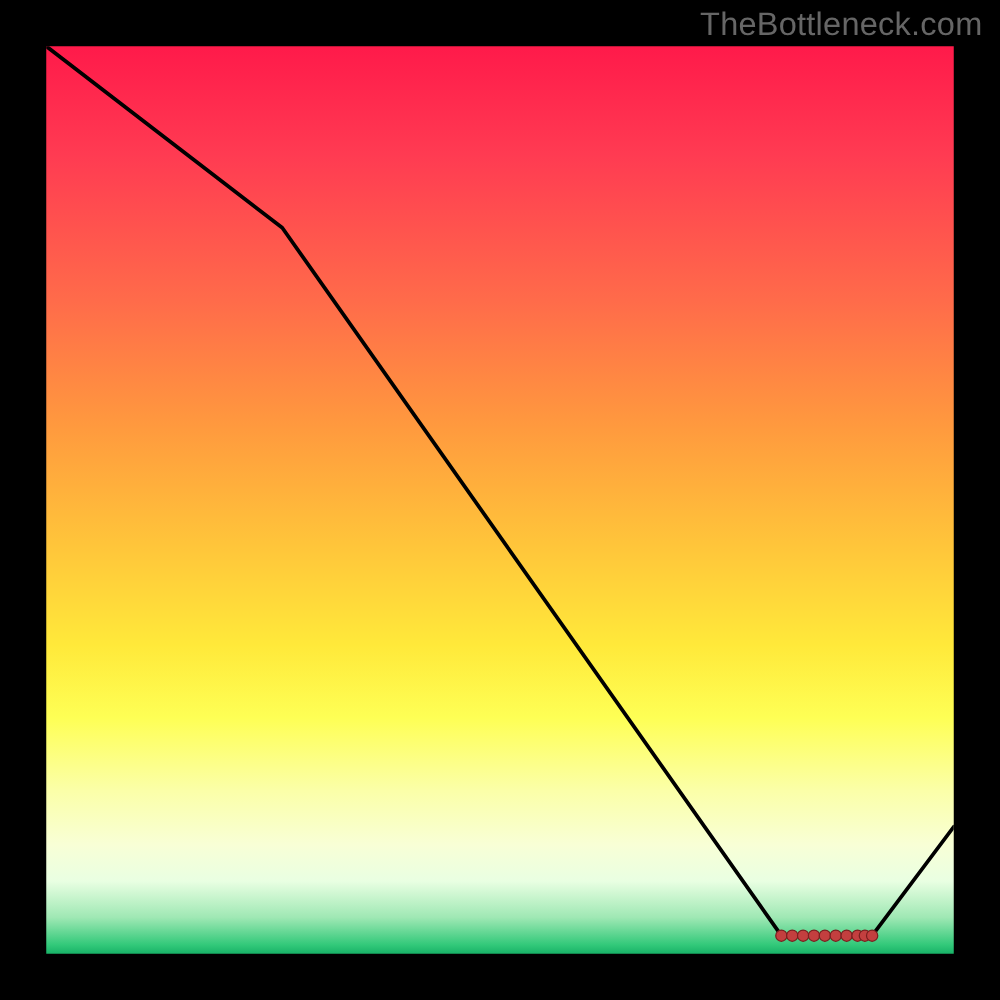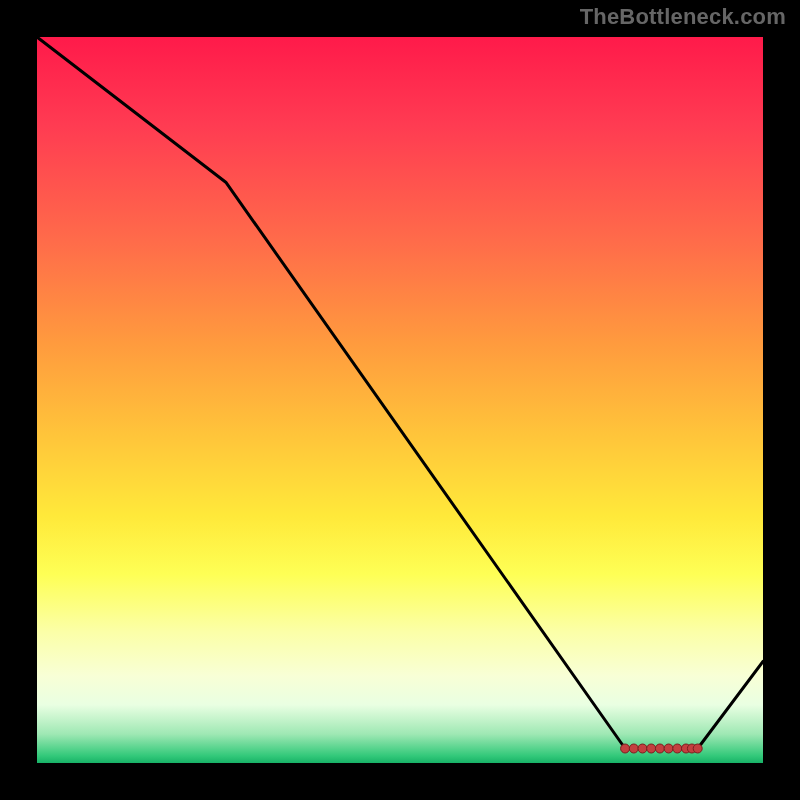--- a/index.html
+++ b/index.html
@@ -15,22 +15,22 @@
     position: relative;
     width: 800px;
     height: 800px;
     background: #000;
   }
   .watermark {
     position: absolute;
     top: 4px;
     right: 14px;
     color: #666;
-    font-size: 22px;
-    font-weight: 700;
+    font-size: 26px;
+    font-weight: 400;
     letter-spacing: 0.2px;
     user-select: none;
   }
   .plot {
     position: absolute;
     left: 37px;
     top: 37px;
     width: 726px;
     height: 726px;
   }

